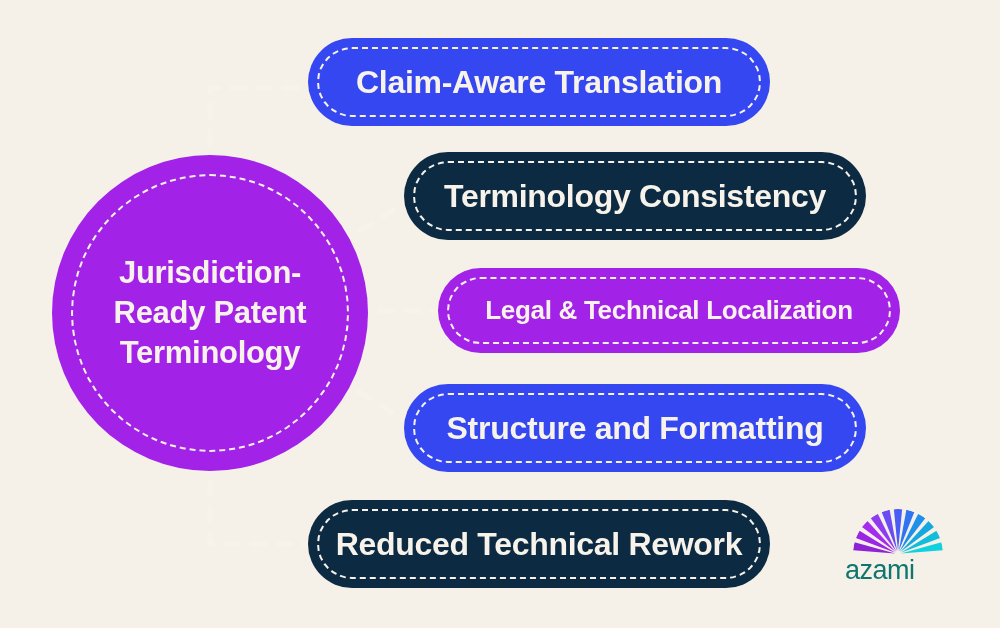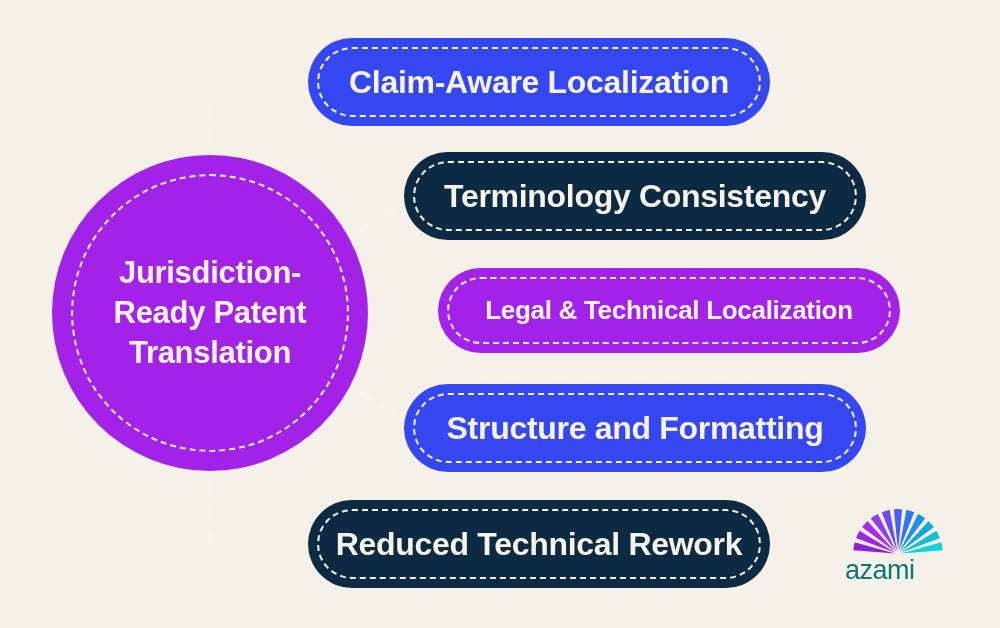--- a/index.html
+++ b/index.html
@@ -142,26 +142,26 @@
       <path d="M 250 311 L 450 311"></path>
 
       <path d="M 250 322 L 416 428"></path>
 
       <path d="M 210 326 L 210 544 L 320 544"></path>
     </g>
   </svg>
 
   <div class="hub" style="background: rgb(163, 34, 232);">
     <div class="hub-dash"></div>
-    <div class="hub-text">Jurisdiction-Ready Patent Translation</div>
+    <div class="hub-text">Jurisdiction-Ready Patent Terminology</div>
   </div>
 
   <div class="pill pill-0" style="background: rgb(52, 71, 240);">
     <div class="pill-dash"></div>
-    <div class="pill-label">Claim-Aware Localization</div>
+    <div class="pill-label">Claim-Aware Translation</div>
   </div>
 
   <div class="pill pill-2" style="background: rgb(163, 34, 232);">
     <div class="pill-dash"></div>
     <div class="pill-label">Legal &amp; Technical Localization</div>
   </div>
 
   <div class="pill pill-1" style="background: rgb(12, 42, 66);">
     <div class="pill-dash"></div>
     <div class="pill-label">Terminology Consistency</div>

